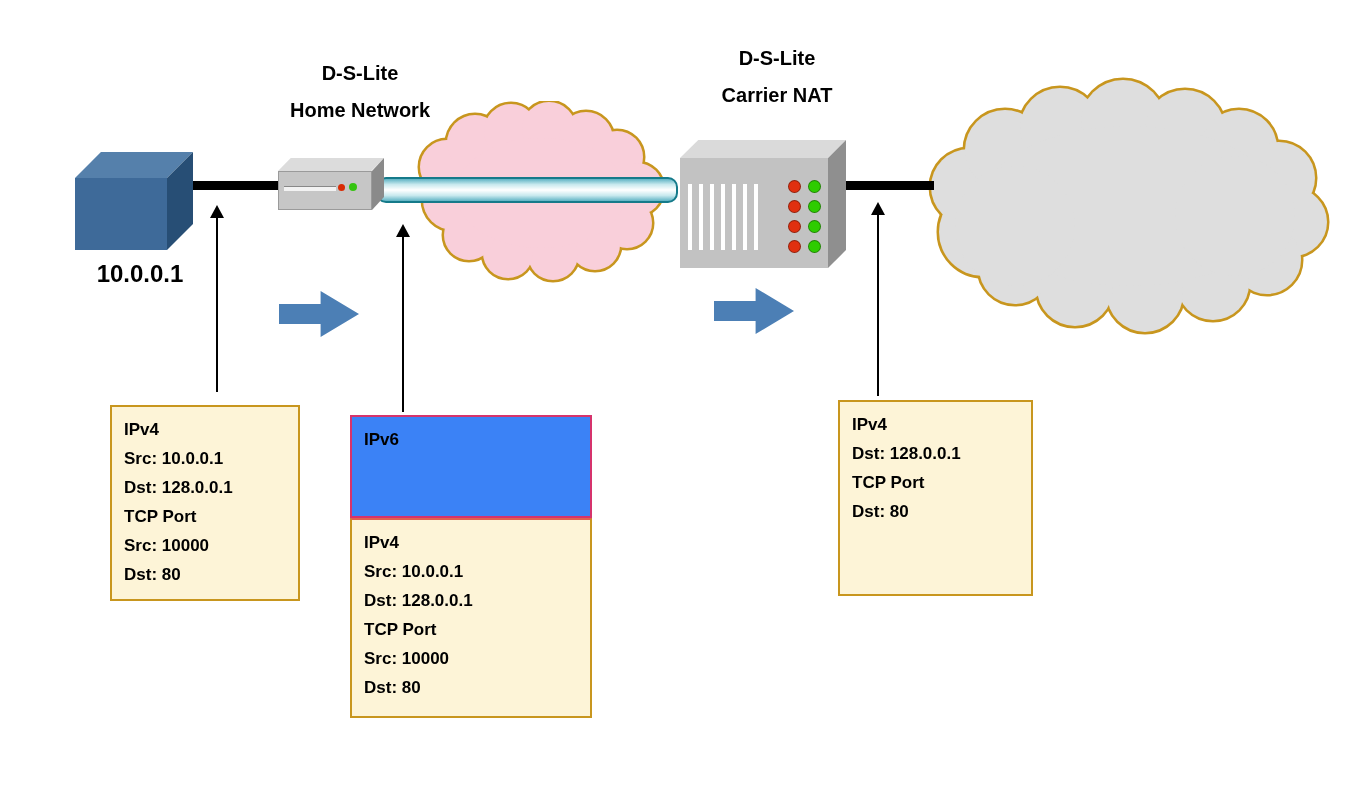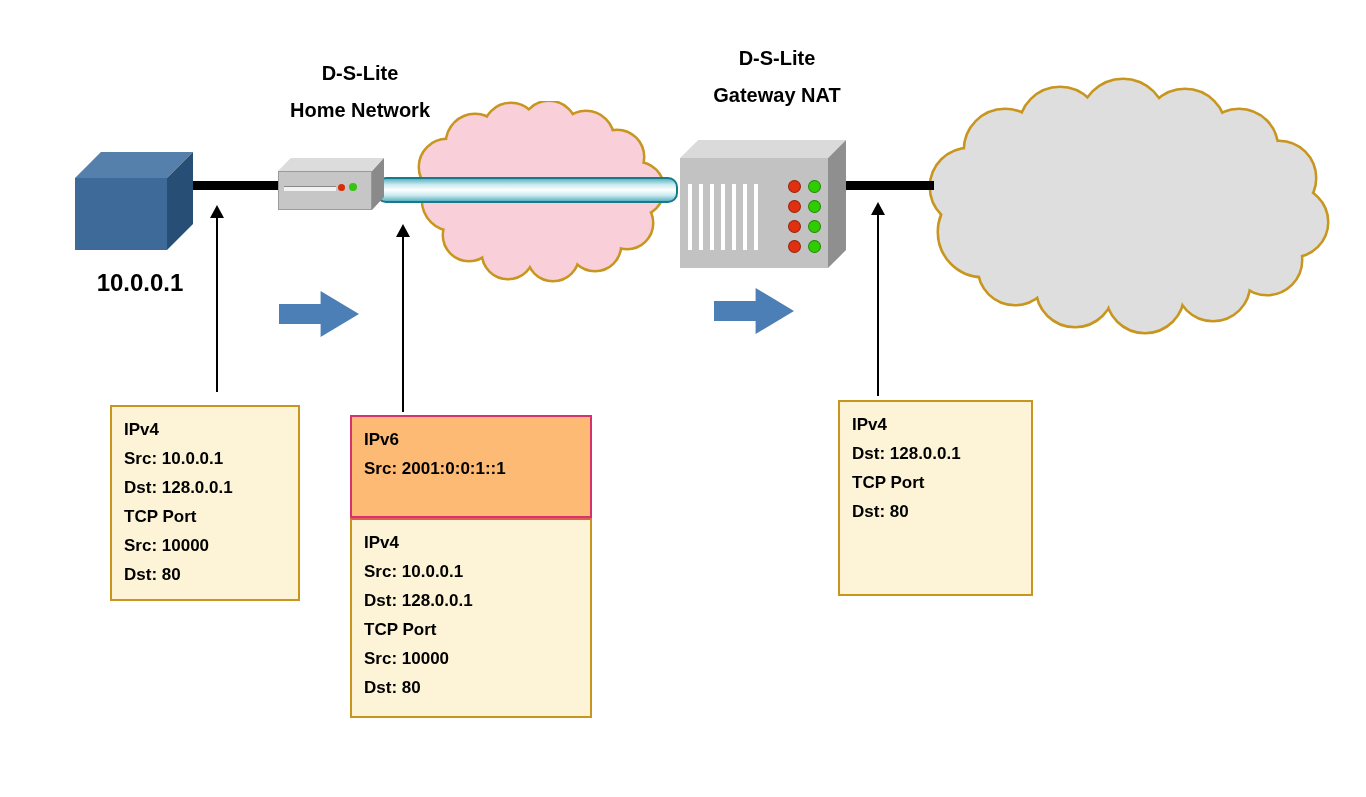--- a/index.html
+++ b/index.html
@@ -9,21 +9,21 @@
   
   .title{position:absolute;font-weight:bold;font-size:20px;line-height:37px;text-align:center;}
   .host-ip{position:absolute;font-weight:bold;font-size:24px;text-align:center;}
   .cloud-label{position:absolute;font-weight:bold;font-size:22px;text-align:center;}
   .internet-label{position:absolute;font-weight:bold;font-size:28px;line-height:38px;text-align:center;}
 
   
   .pkt-box{position:absolute;box-sizing:border-box;padding:8px 12px;font-weight:bold;
            font-size:17px;line-height:29px;}
   .cream{background:#FDF4D7;border:2px solid #C8961E;}
-  .white-pink{background:#fdba74;border:2px solid #D6336C;}
+  .white-pink{background:#3b82f6;border:2px solid #D6336C;}
   .pkt-line{white-space:nowrap;}
 
   
   .thin-arrow{position:absolute;width:14px;display:flex;flex-direction:column;align-items:center;}
   .thin-arrow .head{width:0;height:0;border-left:7px solid transparent;border-right:7px solid transparent;
                     border-bottom:13px solid #000;}
   .thin-arrow .shaft{width:2px;flex:1;background:#000;}
 
   
   .block-arrow{position:absolute;width:80px;height:46px;background:#4C7FB5;
@@ -184,24 +184,24 @@
     <div class="led red" style="top:100px"></div>
     <div class="led green" style="top:100px"></div>
   </div>
 
   <div class="title" style="left:195px;top:55px;width:330px">
     <div>D-S-Lite</div>
     <div>Home Network</div>
   </div>
   <div class="title" style="left:612px;top:40px;width:330px">
     <div>D-S-Lite</div>
-    <div>Gateway NAT</div>
-  </div>
-
-  <div class="host-ip" style="left:55px;top:269px;width:170px">10.0.0.1</div>
+    <div>Carrier NAT</div>
+  </div>
+
+  <div class="host-ip" style="left:55px;top:260px;width:170px">10.0.0.1</div>
 
   <div class="cloud-label" style="left:495px;top:128px;width:80px">SP</div>
   <div class="cloud-label" style="left:437px;top:200px;width:205px">IPv6 Network</div>
 
   <div class="internet-label" style="left:995px;top:150px;width:225px">
     <div>IPv4</div>
     <div>Internet</div>
   </div>
 
   <div class="thin-arrow" style="left:210px;top:205px;height:187px">
@@ -224,21 +224,20 @@
     <div class="pkt-line">IPv4</div>
     <div class="pkt-line">Src: 10.0.0.1</div>
     <div class="pkt-line">Dst: 128.0.0.1</div>
     <div class="pkt-line">TCP Port</div>
     <div class="pkt-line">Src: 10000</div>
     <div class="pkt-line">Dst: 80</div>
   </div>
 
   <div class="pkt-box white-pink" style="left:350px;top:415px;width:242px;height:103px">
     <div class="pkt-line">IPv6</div>
-    <div class="pkt-line">Src: 2001:0:0:1::1</div>
   </div>
 
   <div class="pkt-box cream" style="left:350px;top:518px;width:242px;height:200px;border-top:2px solid #E06050">
     <div class="pkt-line">IPv4</div>
     <div class="pkt-line">Src: 10.0.0.1</div>
     <div class="pkt-line">Dst: 128.0.0.1</div>
     <div class="pkt-line">TCP Port</div>
     <div class="pkt-line">Src: 10000</div>
     <div class="pkt-line">Dst: 80</div>
   </div>

